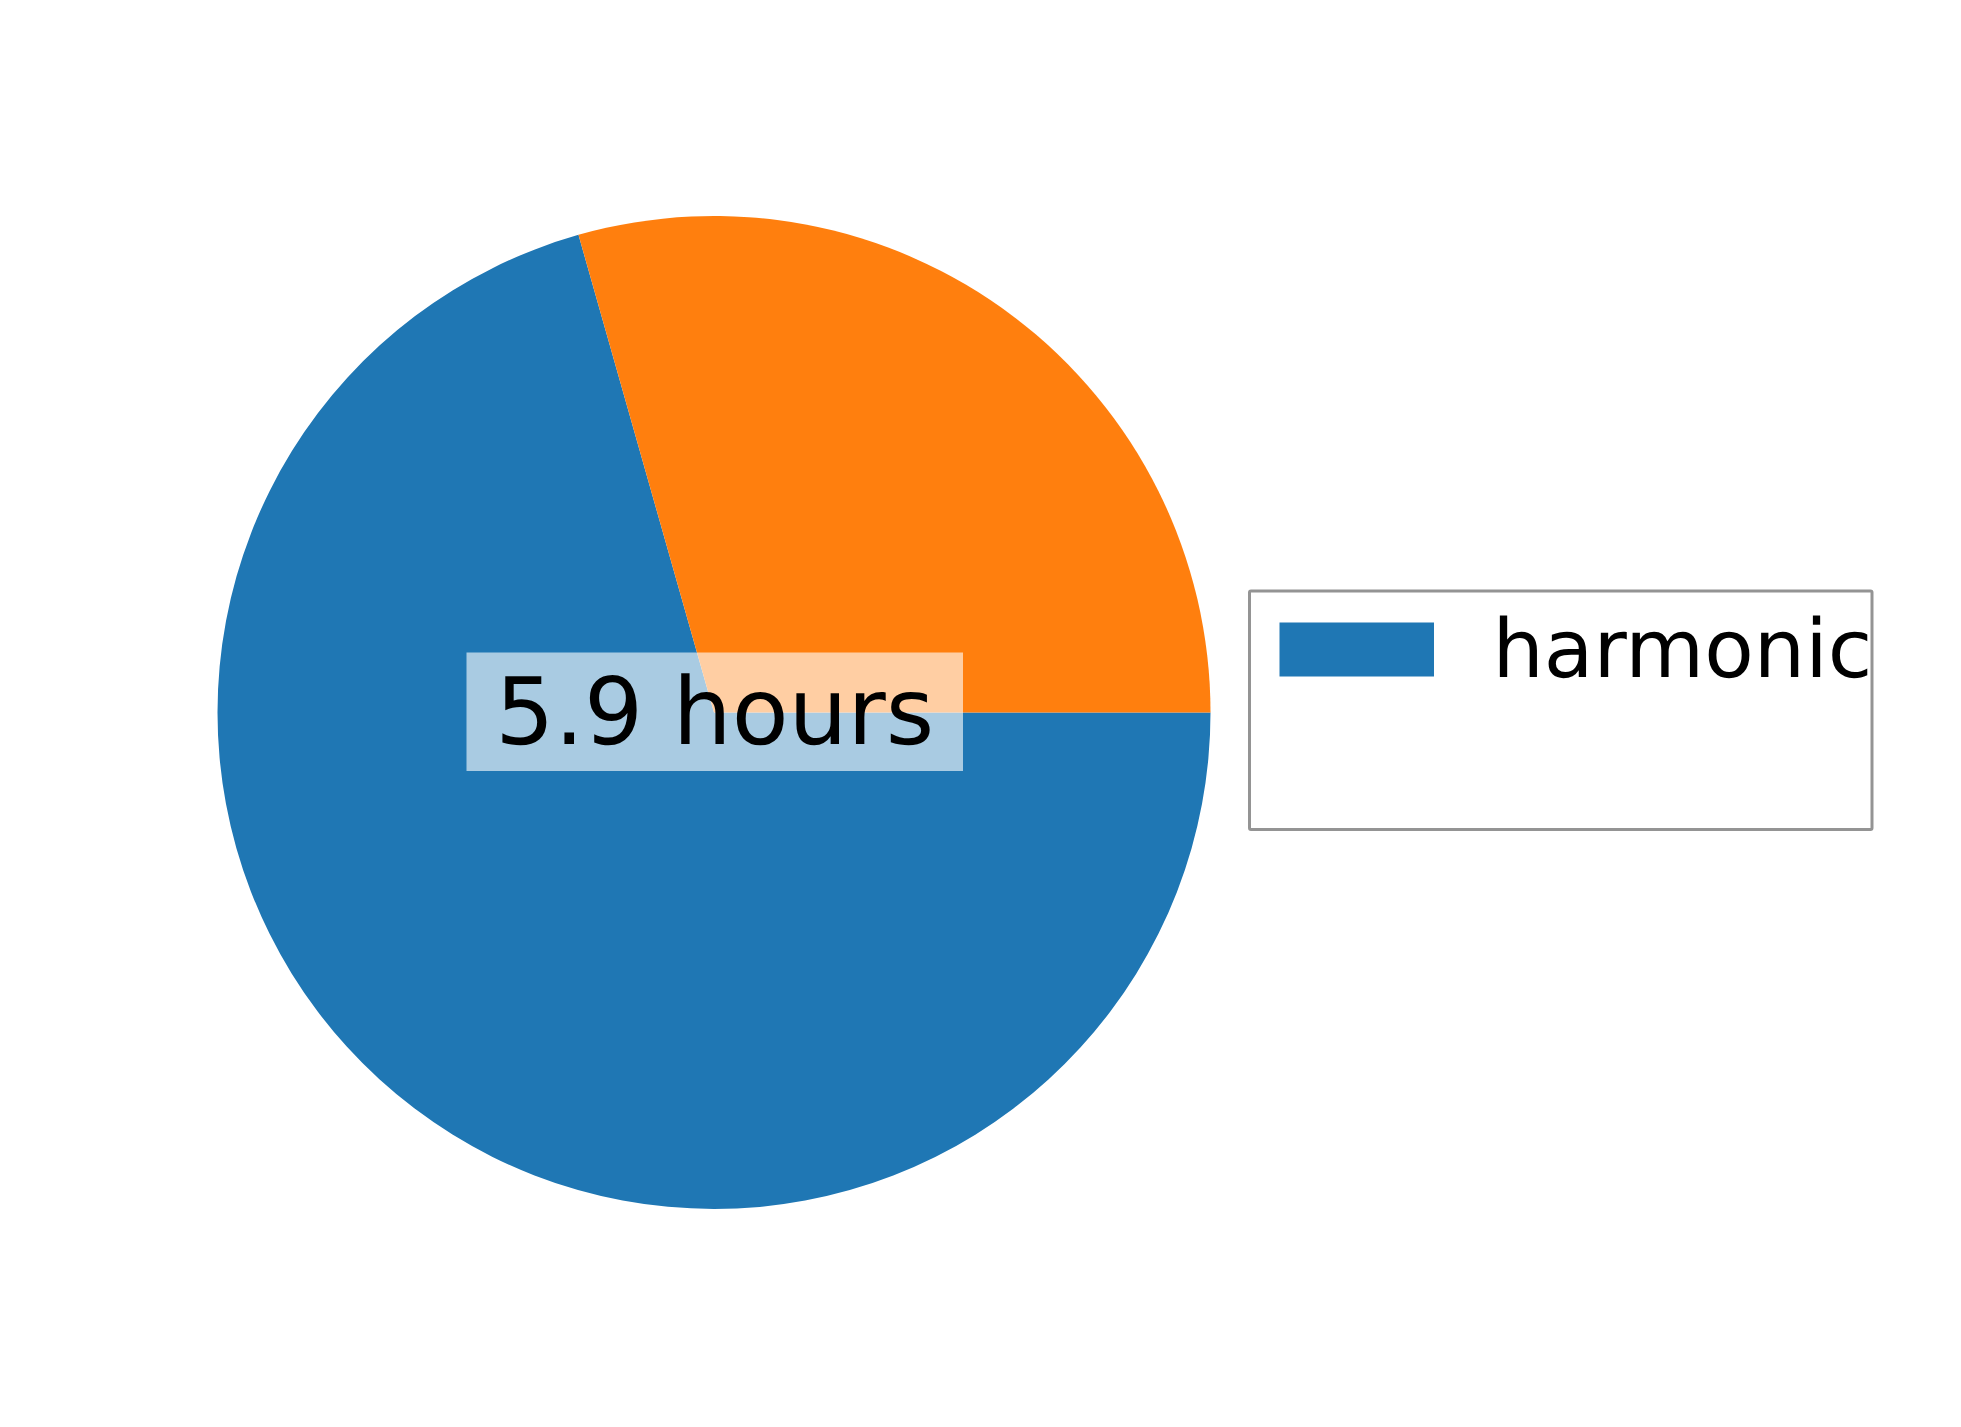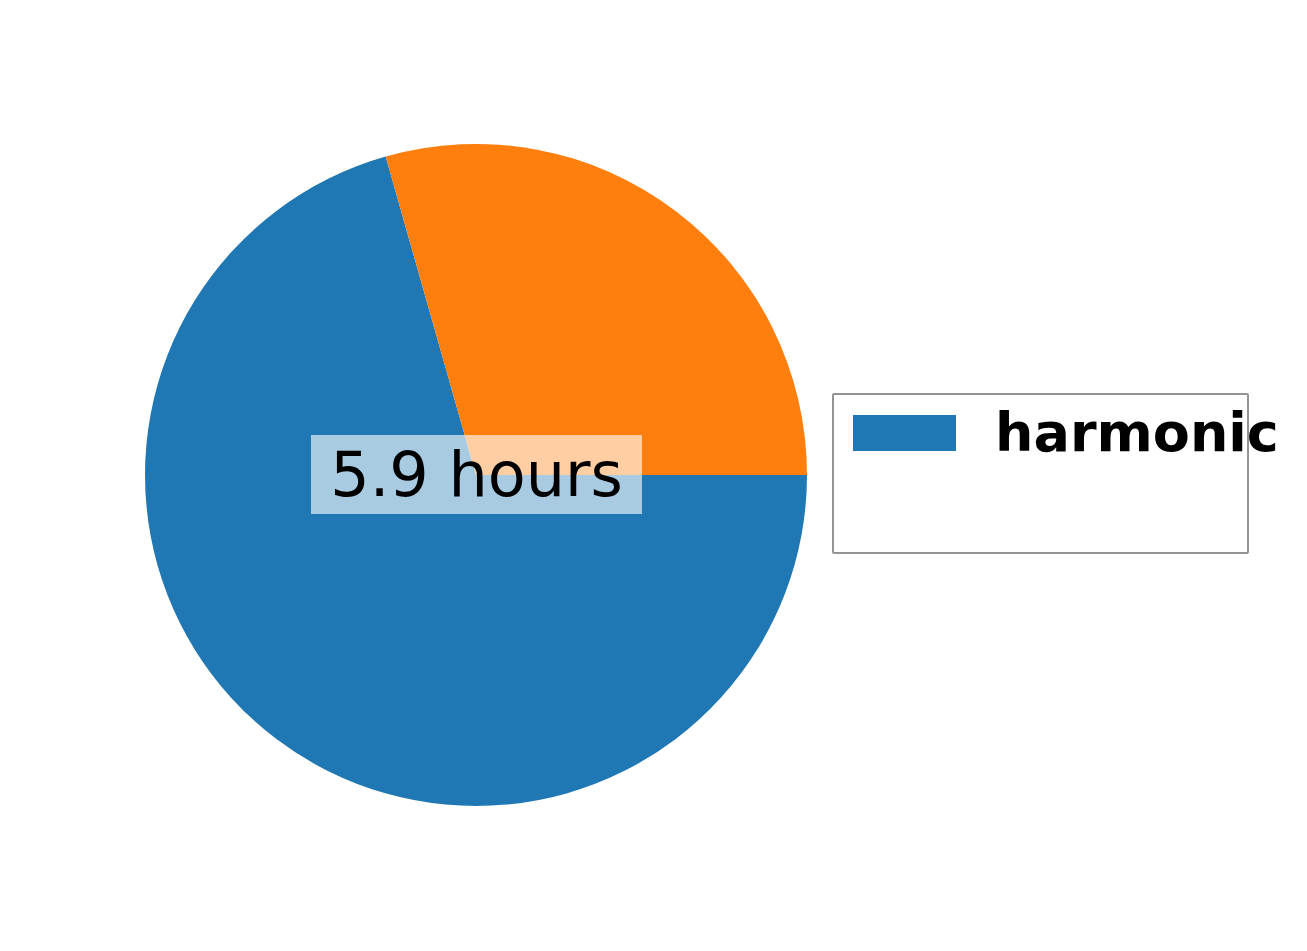--- a/index.html
+++ b/index.html
@@ -95,20 +95,20 @@
       <path id="wedge-harmonic" fill="#1f77b4" d="M 476 475 L 807.00 475.00 A 331 331 0 1 1 385.65 156.57 Z"></path>
 
       <path id="wedge-relax" fill="#ff7f0e" d="M 476 475 L 385.65 156.57 A 331 331 0 0 1 807.00 475.00 Z"></path>
     </svg>
   </div>
 
   <div id="pie-label">
     <span>5.9 hours</span>
   </div>
 
-  <div id="legend" style="border-color: rgb(148, 148, 148); background: rgb(255, 255, 255); font-weight: bold;">
+  <div id="legend" style="border-color: rgb(148, 148, 148); background: rgb(255, 255, 255);">
     <div class="legend-entry row-0">
       <span class="legend-swatch" id="swatch-0" style="background: rgb(31, 119, 180);"></span>
       <span class="legend-label">harmonic</span>
     </div>
   </div>
 
 </div>
 
 </body></html>

